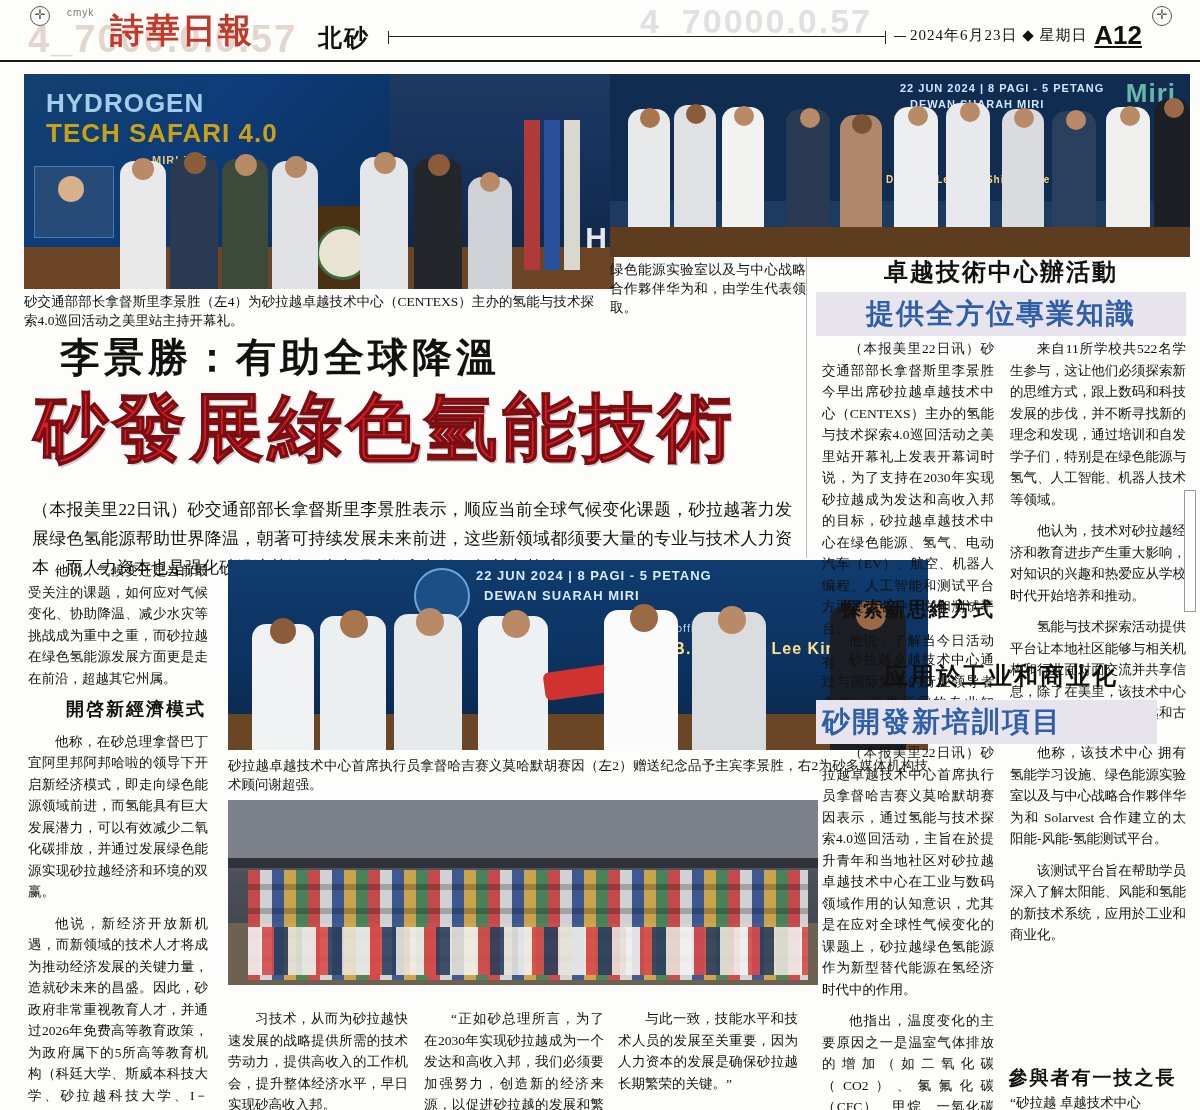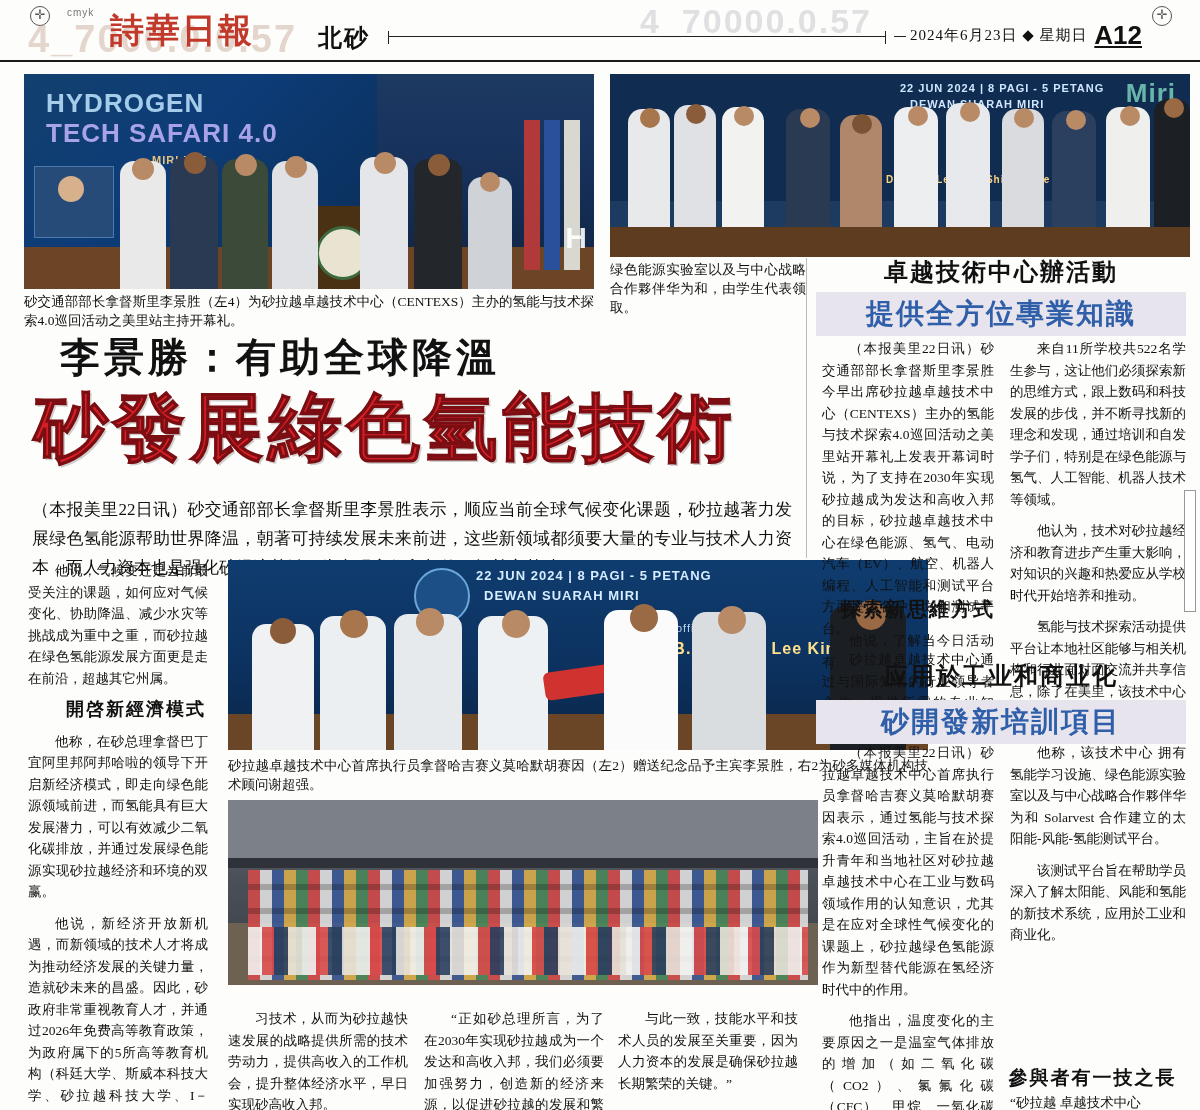--- a/index.html
+++ b/index.html
@@ -133,21 +133,21 @@
   }
   .caption {
     position: absolute;
     font-size: 13.5px;
     line-height: 19px;
     color: #111;
     text-align: justify;
   }
 
   
-  #photo1 { left: 24px; top: 74px; width: 570px; height: 215px; }
+  #photo1 { left: 24px; top: 74px; width: 570px; height: 215px; padding-left: 20px; }
   #cap1 { left: 24px; top: 292px; width: 570px; }
 
   
   #photo2 { left: 610px; top: 74px; width: 580px; height: 183px; }
   #cap2 { left: 610px; top: 260px; width: 196px; }
 
   
   #photo3 { left: 228px; top: 560px; width: 700px; height: 190px; }
   #cap3 { left: 228px; top: 756px; width: 700px; }
 
@@ -232,21 +232,21 @@
     letter-spacing: 2px;
     color: #2f5fa8;
     background: #e8e4ee;
     padding: 3px 6px;
     box-sizing: border-box;
   }
   #rh1 { left: 816px; top: 256px; width: 370px; text-align: center; }
   #rh1b { left: 816px; top: 292px; width: 370px; text-align: center; }
   #rh2 { left: 828px; top: 596px; width: 180px; text-align: center; font-size: 20px;}
   #rh3 { left: 816px; top: 660px; width: 370px; text-align: center; }
-  #rh3b { left: 816px; top: 700px; width: 370px; text-align: center; }
+  #rh3b { left: 816px; top: 700px; width: 341px; }
   #rh4 { left: 1000px; top: 1065px; width: 185px; text-align: center; font-size: 19px; }
 
   #rcol1 { left: 822px; top: 338px; width: 172px; }
   #rcol2 { left: 1010px; top: 338px; width: 176px; }
   #rcol3 { left: 822px; top: 630px; width: 172px; }
   #rcol4 { left: 822px; top: 742px; width: 172px; }
   #rcol5 { left: 1010px; top: 742px; width: 176px; }
 
   .quote-box {
     position: absolute;
@@ -322,21 +322,21 @@
     <div class="rule-right"></div>
     <div class="date-line">2024年6月23日 ◆ 星期日</div>
     <div class="page-no">A12</div>
     <div class="reg-mark right">✛</div>
   </div>
 
   <div class="photo" id="photo1">
     <div class="banner"></div>
     <div style="position:absolute;left:0;top:0;width:62%;height:100%;background:linear-gradient(135deg,#12406e 0%,#0d3c78 40%,#0a2d55 100%);"></div>
     <div class="banner-text" style="left:22px;top:14px;font-size:26px;color:#bfe6ff;opacity:.85;">HYDROGEN</div>
-    <div class="banner-text" style="left:22px;top:44px;font-size:26px;color:#c4b5fd;opacity:.85;">TECH SAFARI 4.0</div>
+    <div class="banner-text" style="left:22px;top:44px;font-size:26px;color:#eab308;opacity:.85;">TECH SAFARI 4.0</div>
     <div class="banner-text" style="left:128px;top:80px;font-size:11px;color:#ffd27a;opacity:.9;">MIRI LEG</div>
 
     <div style="position:absolute;left:10px;top:92px;width:78px;height:70px;background:#274b78;border:1px solid #4a79ad;"></div>
     <div class="head" style="left:34px;top:102px;width:26px;height:26px;background:#d7b08c;"></div>
 
     <div class="floor" style="height:42px;background:#6b4526;"></div>
 
     <div class="podium" style="left:268px;top:132px;width:96px;height:83px;background:#4b3113;"></div>
     <div style="position:absolute;left:292px;top:152px;width:48px;height:48px;border-radius:50%;background:#e9e4d2;border:3px solid #3c6a3c;"></div>
 

